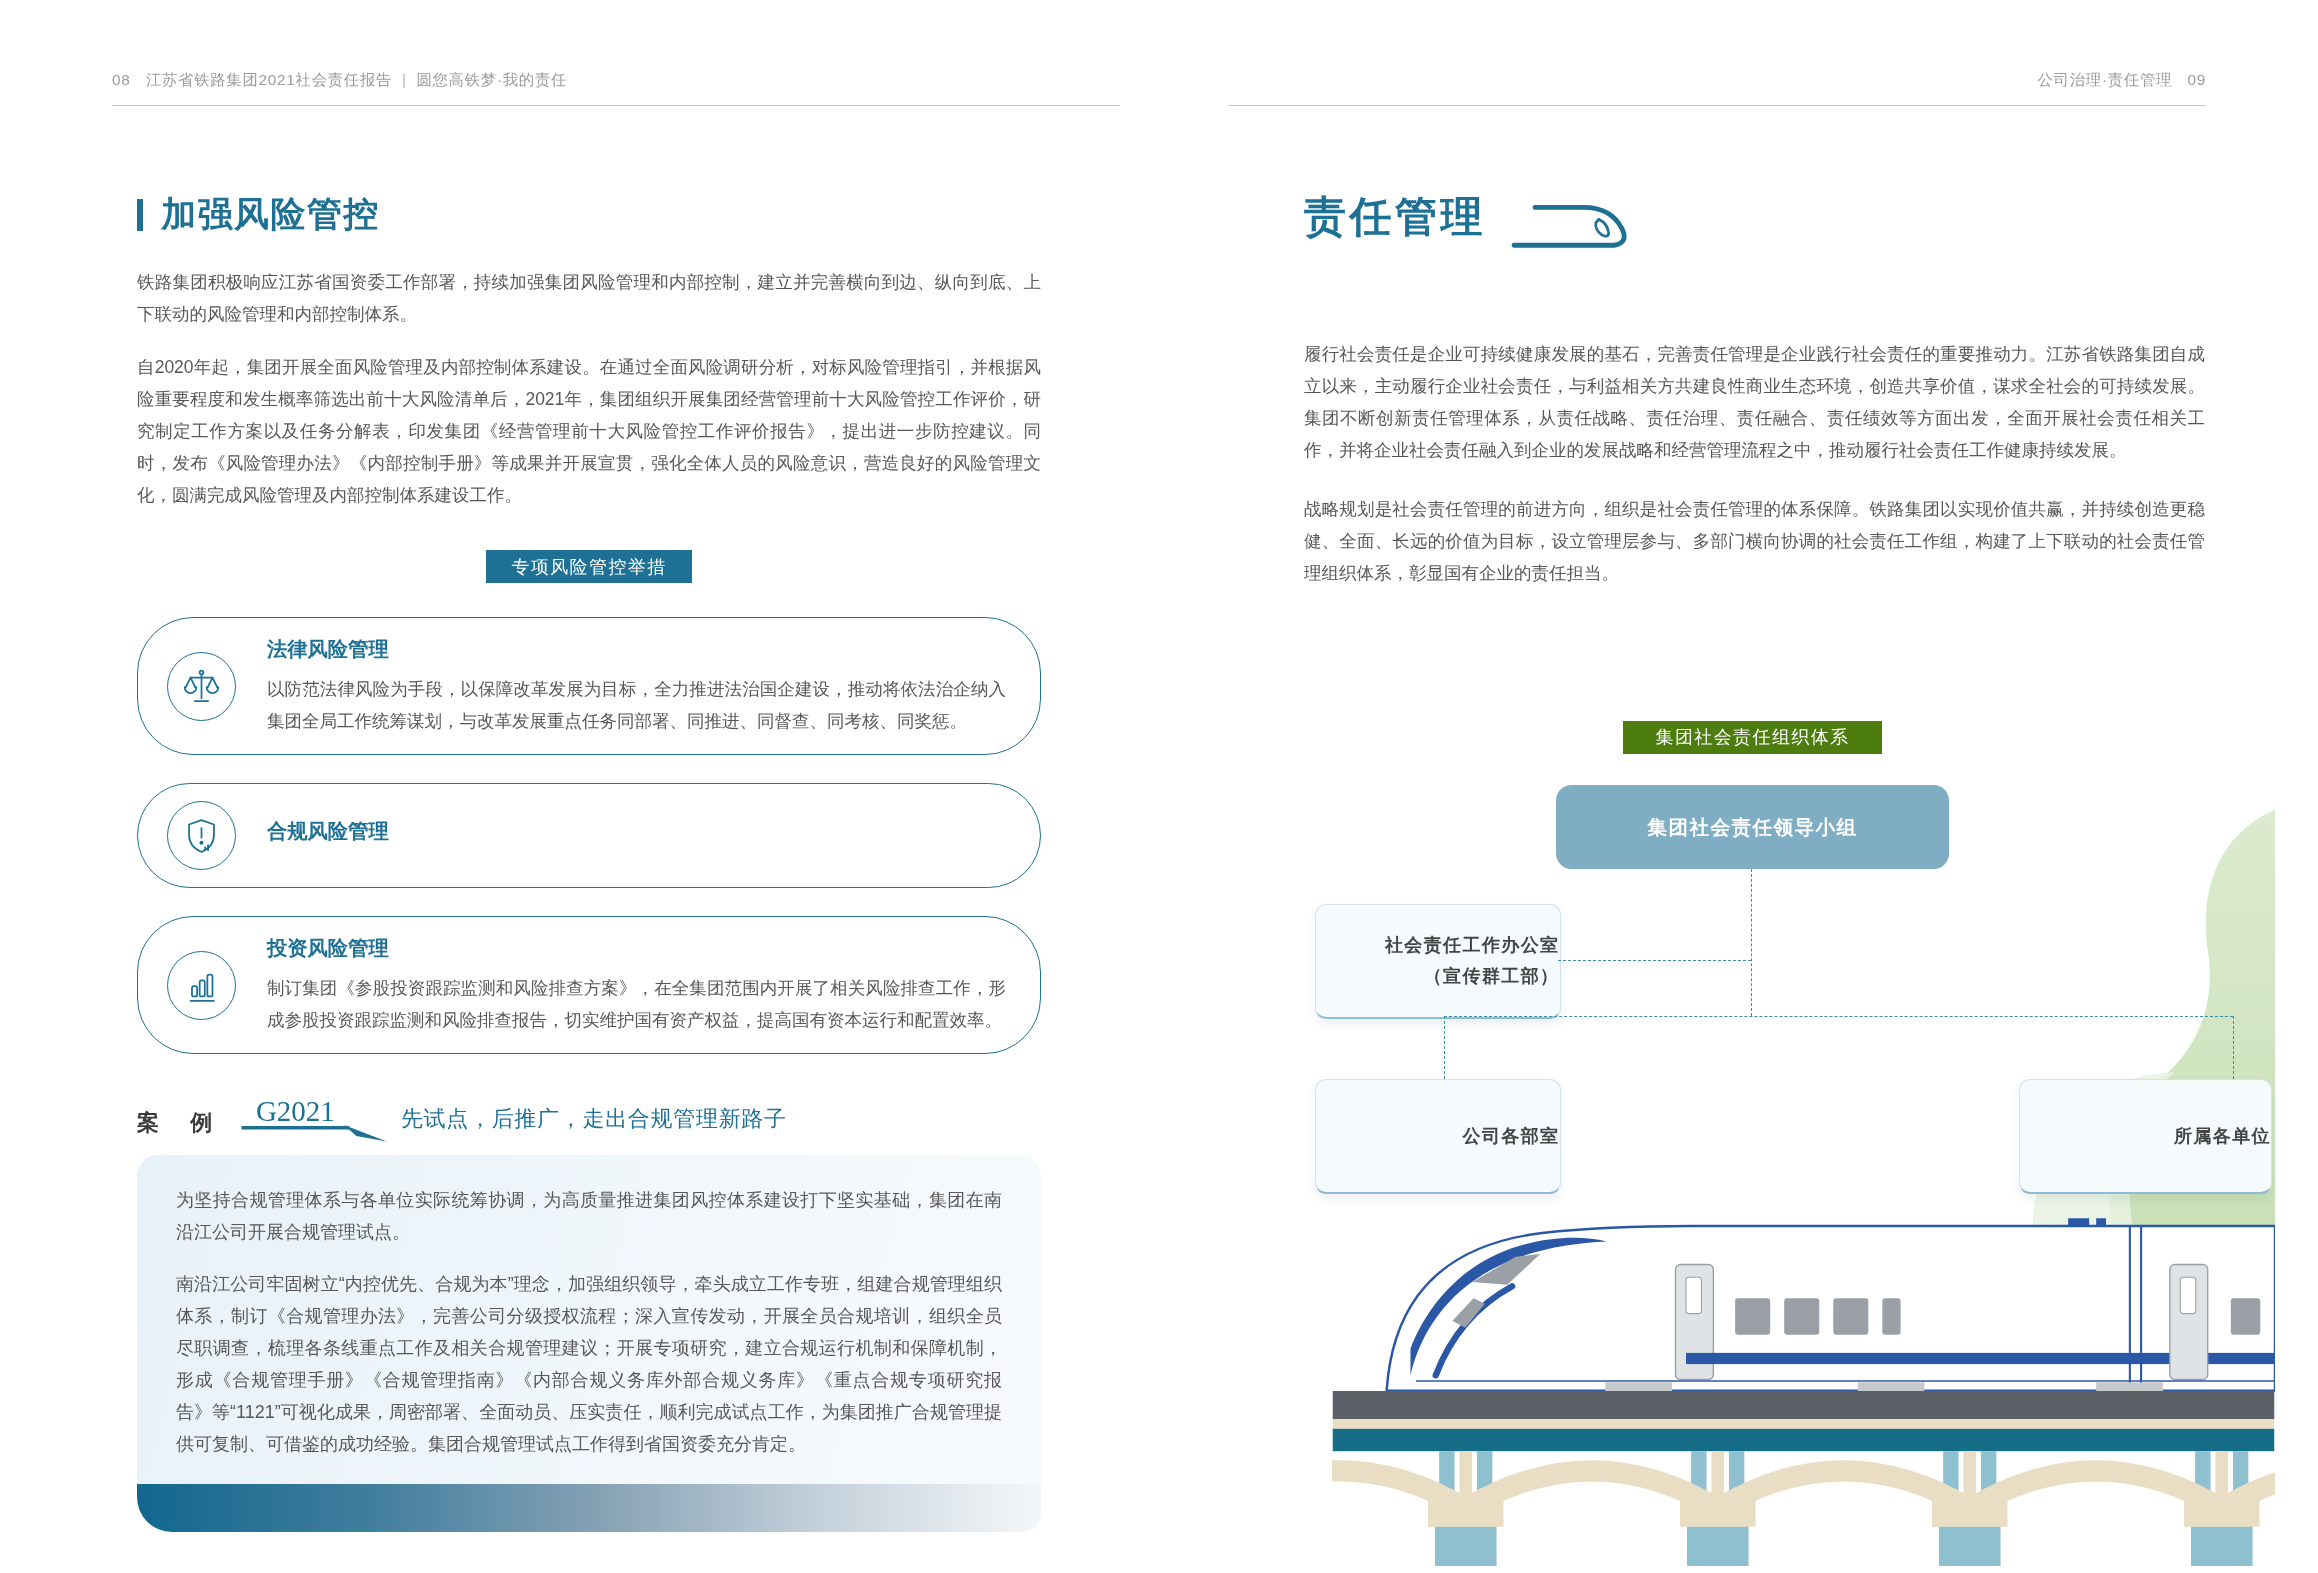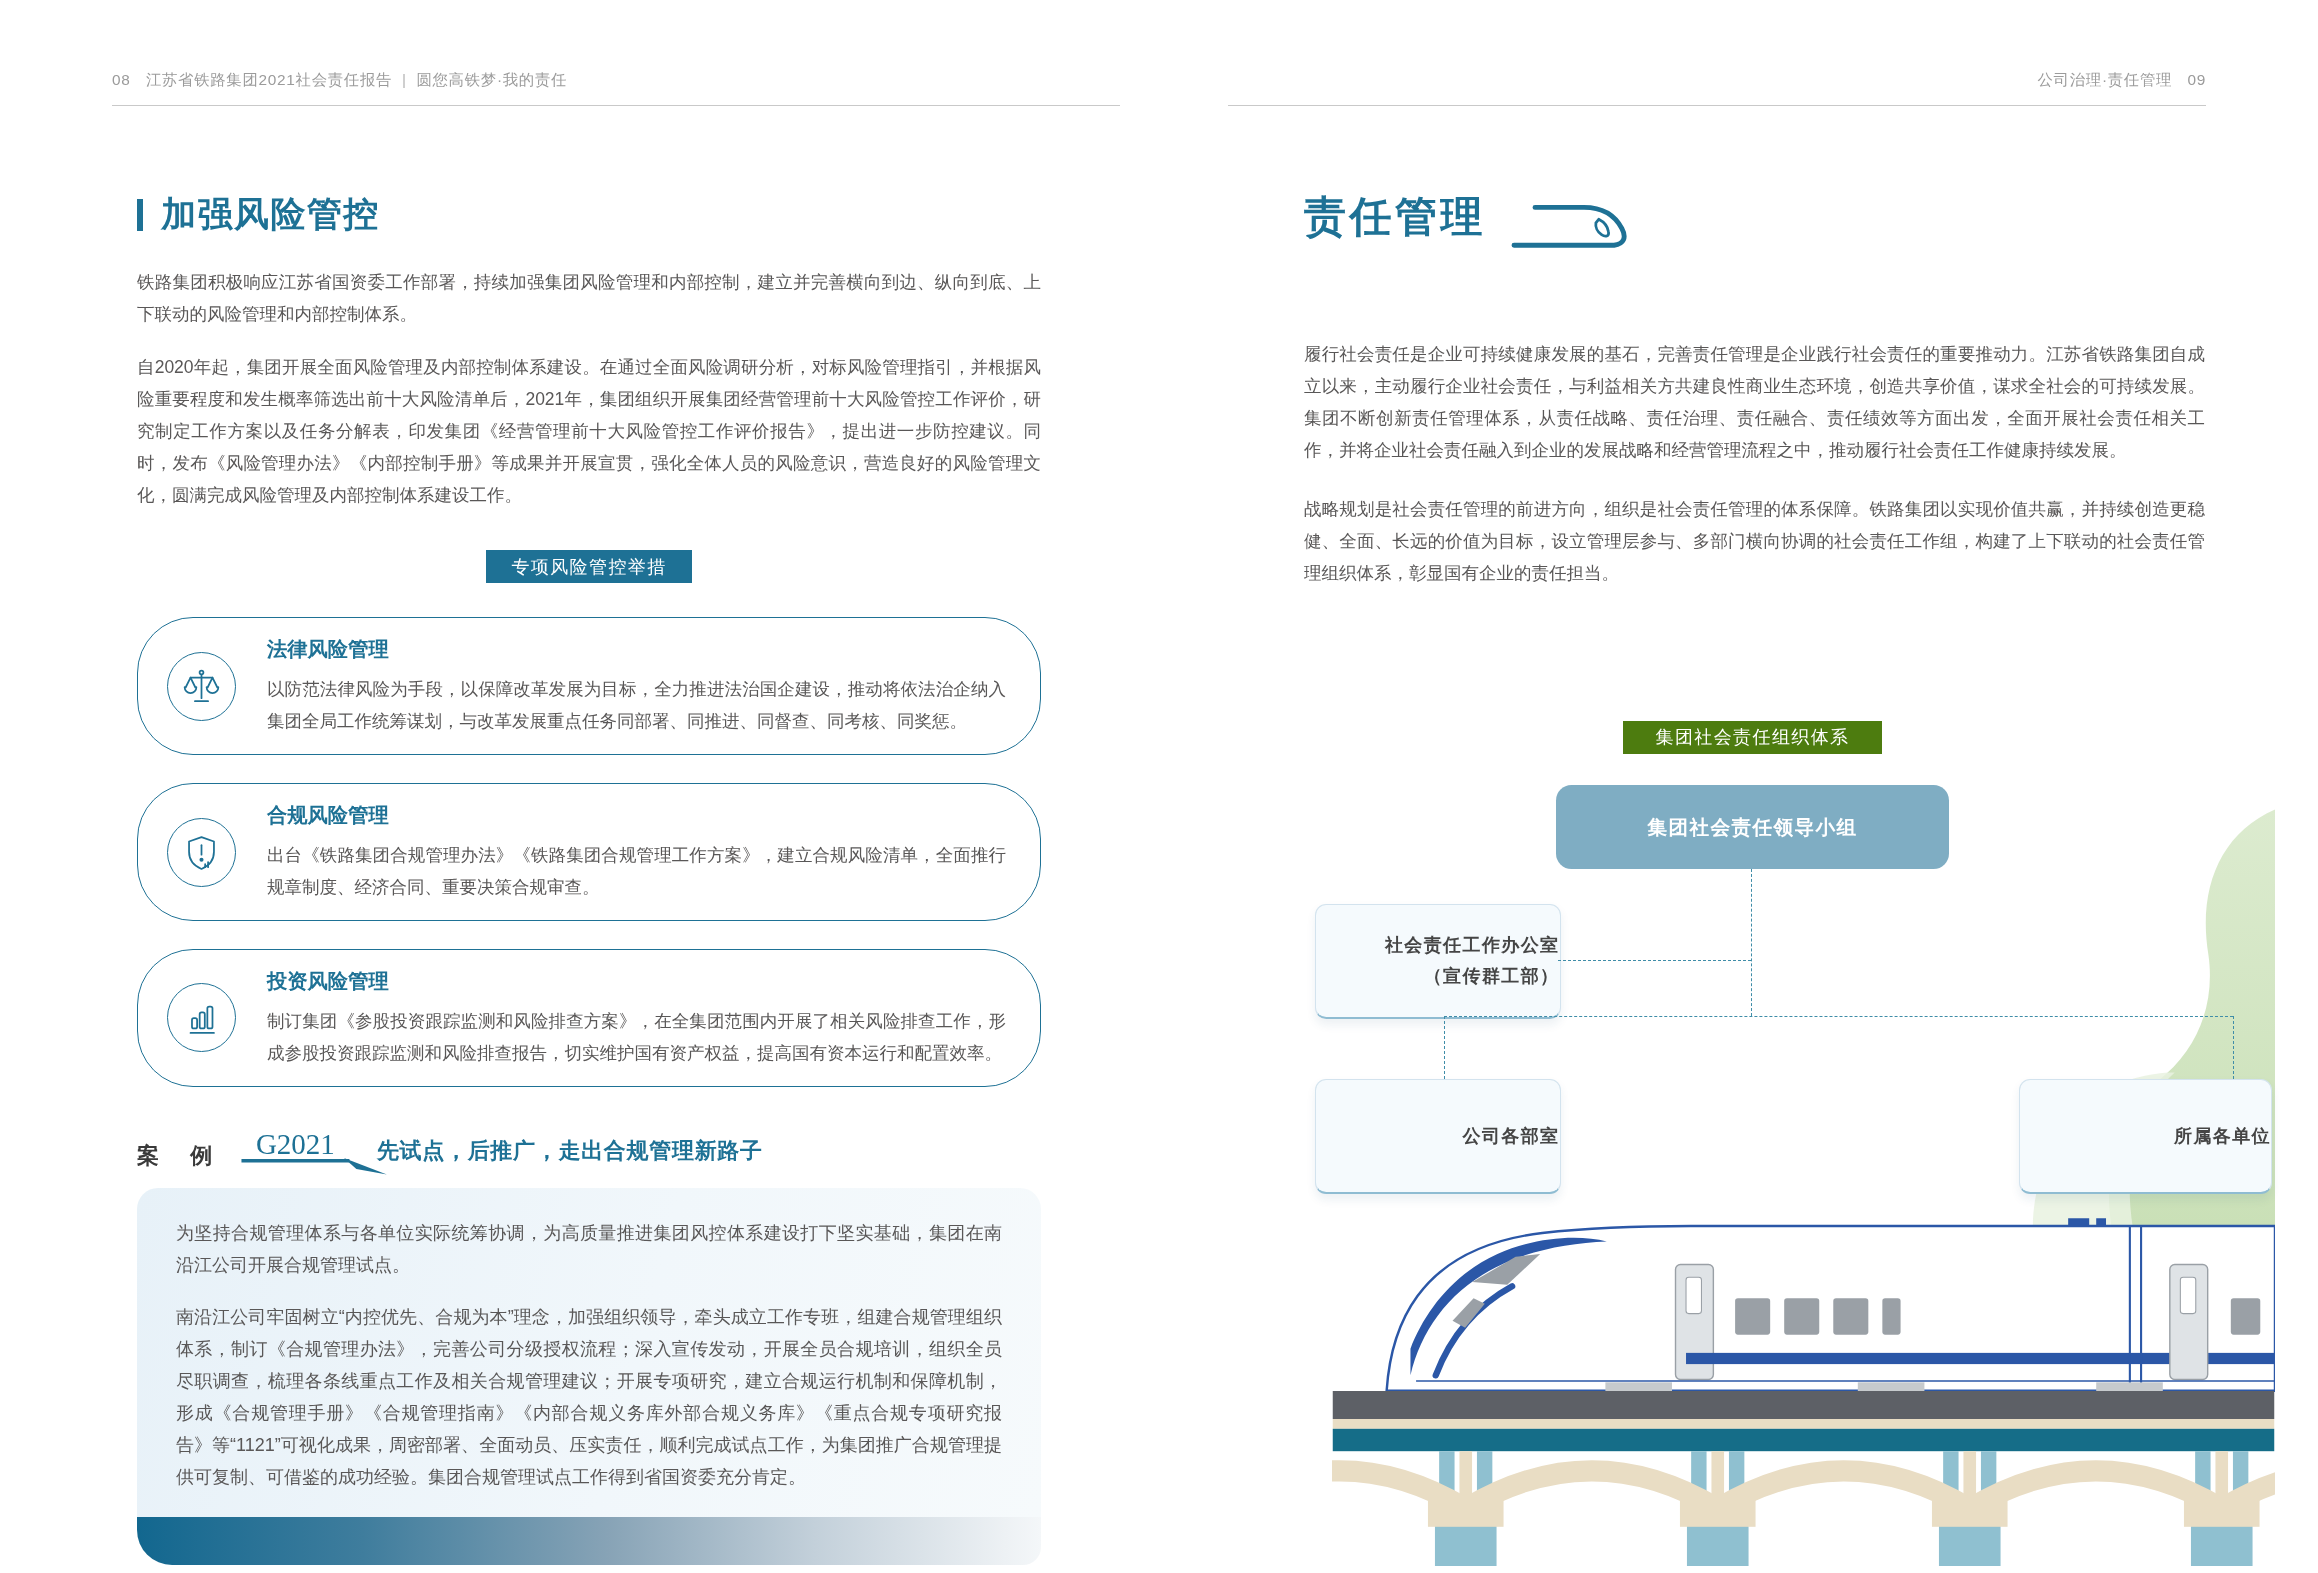--- a/index.html
+++ b/index.html
@@ -36,21 +36,21 @@
   .card-icon{flex:0 0 67px;height:67px;border:1.4px solid #1e7195;border-radius:50%;
         display:flex;align-items:center;justify-content:center;margin-right:31px;}
   .card-body h3{font-size:20.3px;font-weight:700;color:#1e7195;margin:0 0 9.8px 0;}
   .card-body p{font-size:17.5px;line-height:32px;color:#595757;text-align:justify;margin:0;}
 
   .case-head{margin-top:41px;display:flex;align-items:flex-end;}
   .case-label{font-size:22px;font-weight:700;color:#3a3a3a;letter-spacing:12.6px;white-space:nowrap;}
   .case-tag{font-family:"Liberation Serif","DejaVu Serif",serif;font-size:29px;color:#1e7195;
             margin-left:24px;position:relative;padding:0 14px 9.8px 7px;}
   .case-tag svg{position:absolute;left:-9.8px;bottom:-5.6px;}
-  .case-title{font-size:22px;font-weight:700;color:#1e7195;margin-left:28px;padding-bottom:4.2px;letter-spacing:0.7px;}
+  .case-title{font-size:22px;font-weight:400;color:#1e7195;margin-left:52px;padding-bottom:4.2px;letter-spacing:0.7px;}
   .case-box{margin-top:17.5px;background:linear-gradient(105deg,#e7f1f8 0%,#f1f7fb 55%,#f6fafc 100%);
             border-radius:21px 21px 0 0;padding:29px 39px 24px 39px;}
   .case-box p{font-size:18px;line-height:32px;color:#595757;text-align:justify;margin:0;}
   .case-box p + p{margin-top:19.6px;}
   .case-bar{height:48px;background:linear-gradient(90deg,#12678f 0%,#3f7d9d 25%,#87a3b6 52%,#c3d0da 75%,#edf1f4 96%,#f4f7f9 100%);
             border-radius:0 0 18px 35px;}
 
   
   .col-right{position:absolute;left:1304px;top:189px;width:901px;}
   .title-row{display:flex;align-items:flex-start;}
@@ -135,21 +135,20 @@
       <div class="card-icon">
         <svg width="41" height="41" viewBox="0 0 56 56" fill="none" stroke="#1e7195" stroke-width="2.4" stroke-linecap="round" stroke-linejoin="round">
           <path d="M28 7 L45 13 V27 C45 40 37.5 46.5 28 50.5 C18.5 46.5 11 40 11 27 V13 Z"></path>
           <path d="M28 18 v13"></path>
             <circle cx="28" cy="38" r="1.6" fill="#1e7195"></circle>
           <path d="M33 44 v4 M37 41 v7"></path>
         </svg>
       </div>
       <div class="card-body">
         <h3>合规风险管理</h3>
-        <p>出台《铁路集团合规管理办法》《铁路集团合规管理工作方案》，建立合规风险清单，全面推行规章制度、经济合同、重要决策合规审查。</p>
       </div>
     </div>
 
     <div class="card">
       <div class="card-icon">
         <svg width="41" height="41" viewBox="0 0 56 56" fill="none" stroke="#1e7195" stroke-width="2.4" stroke-linecap="round" stroke-linejoin="round">
           <rect x="15" y="29" width="7" height="14" rx="2.5"></rect>
           <rect x="25.5" y="21" width="7" height="22" rx="2.5"></rect>
           <rect x="36" y="13" width="7" height="30" rx="2.5"></rect>
           <path d="M13 49 h32"></path>

